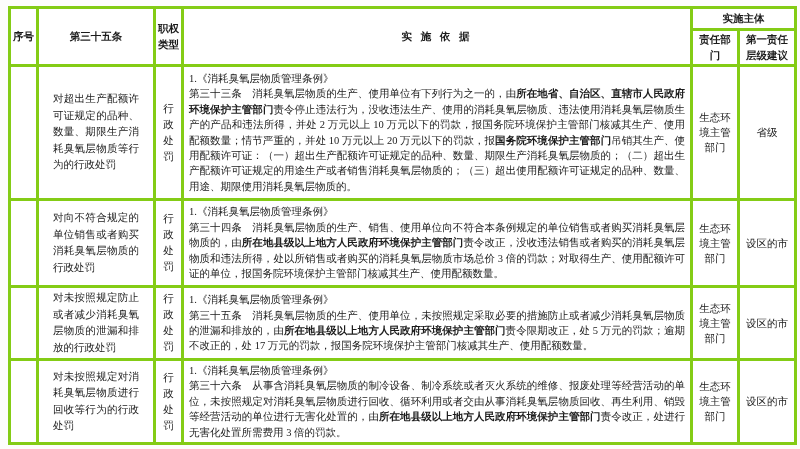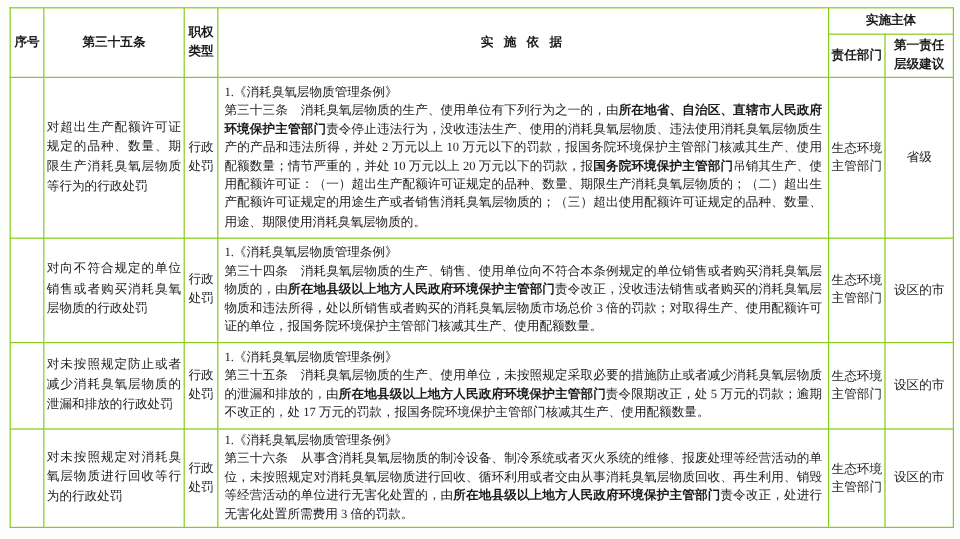--- a/index.html
+++ b/index.html
@@ -7,30 +7,30 @@
     width:800px;height:449px;background:#fdfdfc;
     font-family:"Liberation Serif","DejaVu Serif",serif;
     color:#1b1b1b;
   }
   .page{position:relative;width:800px;height:449px;overflow:hidden;}
   table.doc{
     position:absolute;left:8px;top:6px;width:786px;
     border-collapse:collapse;table-layout:fixed;background:#fff;
   }
   th,td{
-    border:1px solid #84cc16;
+    border:3px solid #84cc16;
     font-size:10.5px;
     vertical-align:middle;
     padding:0;
     overflow:hidden;
   }
   th{font-weight:bold;text-align:center;line-height:1.45;padding:1px 2px;}
   th.basis-h{letter-spacing:3px;}
   td.c-no{text-align:center;padding-left:48px;}
-  td.c-name{text-align:justify;padding:2px 2px;line-height:16.5px;margin-left:25px;}
+  td.c-name{text-align:justify;padding:2px 14px;line-height:16.5px;margin-left:25px;}
   td.c-type{text-align:center;line-height:16px;padding:0 3px;font-family:Liberation Mono, monospace;}
   td.c-basis{
     text-align:justify;padding:2px 5px;line-height:15.4px;
     white-space:pre-wrap;word-break:break-all;margin-top:46px;
   }
   td.c-basis b{font-weight:bold;}
   td.c-dept,td.c-level{text-align:center;line-height:15px;padding:0 2px;}
 </style>
 </head>
 <body>

